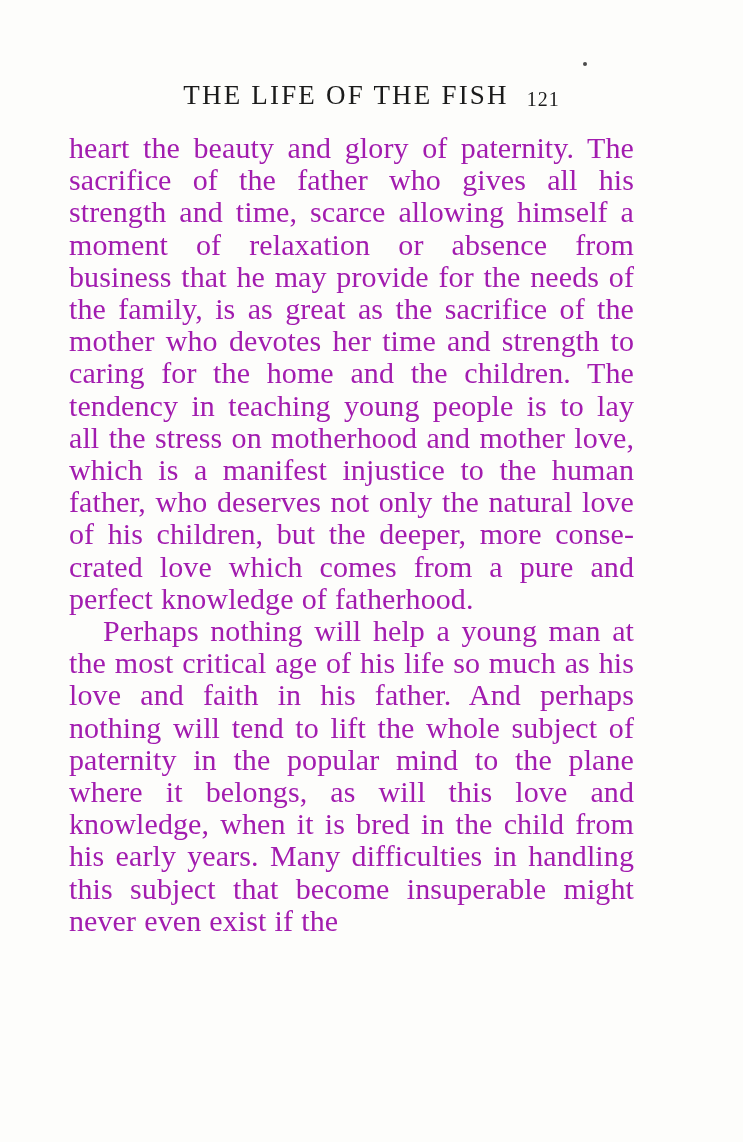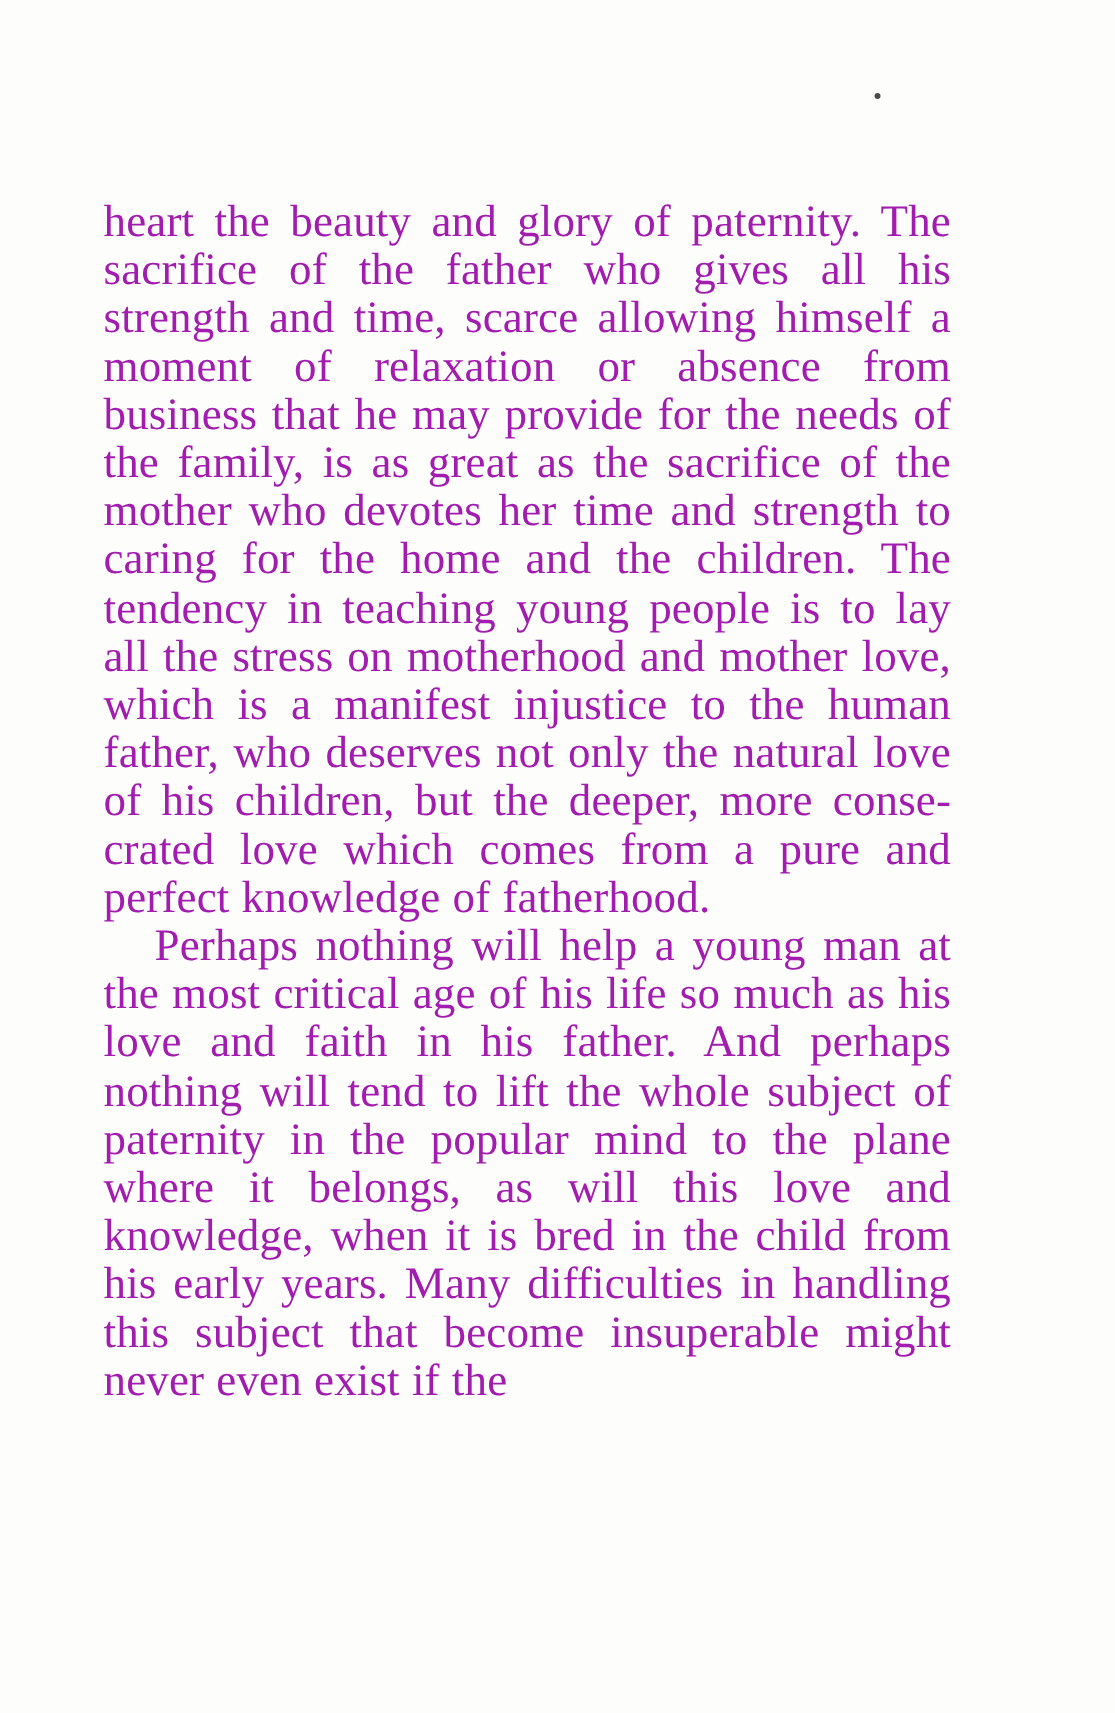--- a/index.html
+++ b/index.html
@@ -78,19 +78,22 @@
   
   p.para:last-child { }
 </style>
 </head>
 <body>
 
 <div class="page">
 
   <div class="speck"></div>
 
+  <div class="running-head">
+    <span class="title">THE LIFE OF THE FISH</span><span class="folio">121</span>
+  </div>
 
   <div class="body-text">
     <p class="para">heart the beauty and glory of pater­nity. The sacrifice of the father who gives all his strength and time, scarce allowing himself a moment of relaxa­tion or absence from business that he may provide for the needs of the family, is as great as the sacrifice of the mother who devotes her time and strength to caring for the home and the children. The tendency in teaching young people is to lay all the stress on motherhood and mother love, which is a manifest injustice to the human father, who de­serves not only the natural love of his children, but the deeper, more conse­crated love which comes from a pure and perfect knowledge of fatherhood.</p>
     <p class="para indented">Perhaps nothing will help a young man at the most critical age of his life so much as his love and faith in his father. And perhaps nothing will tend to lift the whole subject of paternity in the popular mind to the plane where it belongs, as will this love and knowledge, when it is bred in the child from his early years. Many difficulties in hand­ling this subject that become insuper­able might never even exist if the</p>
   </div>
 
 </div>
 
 </body></html>

